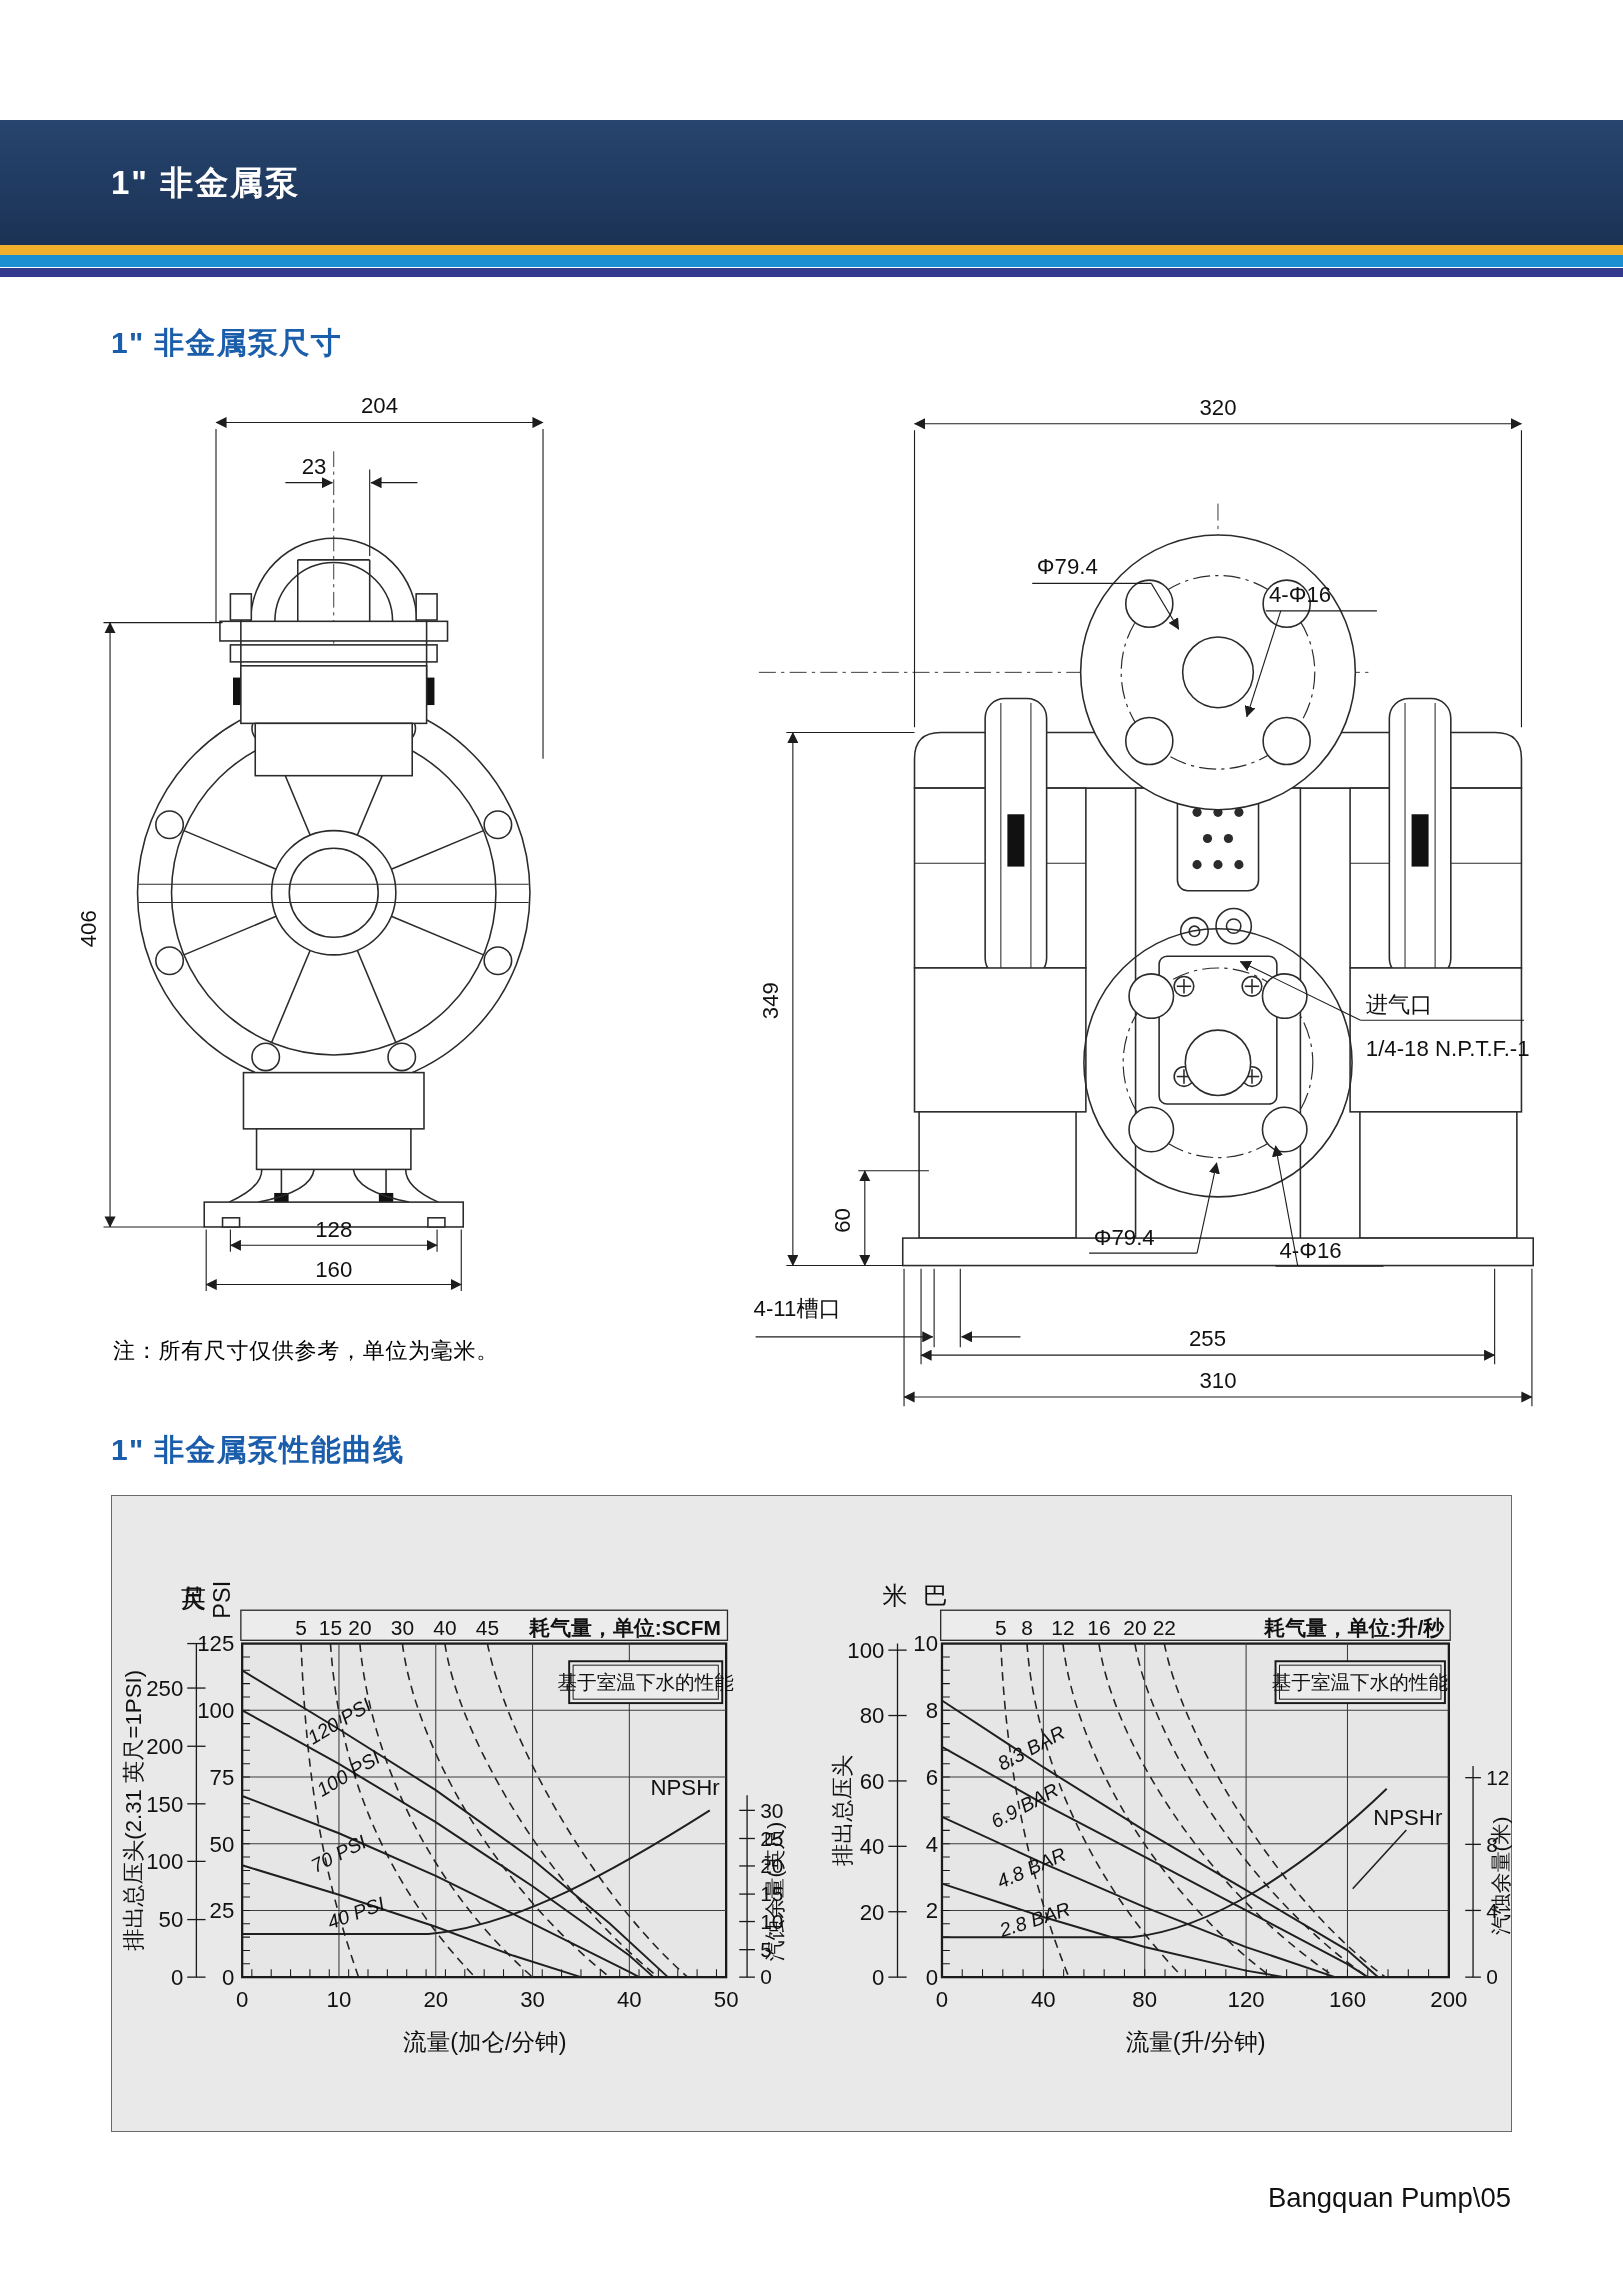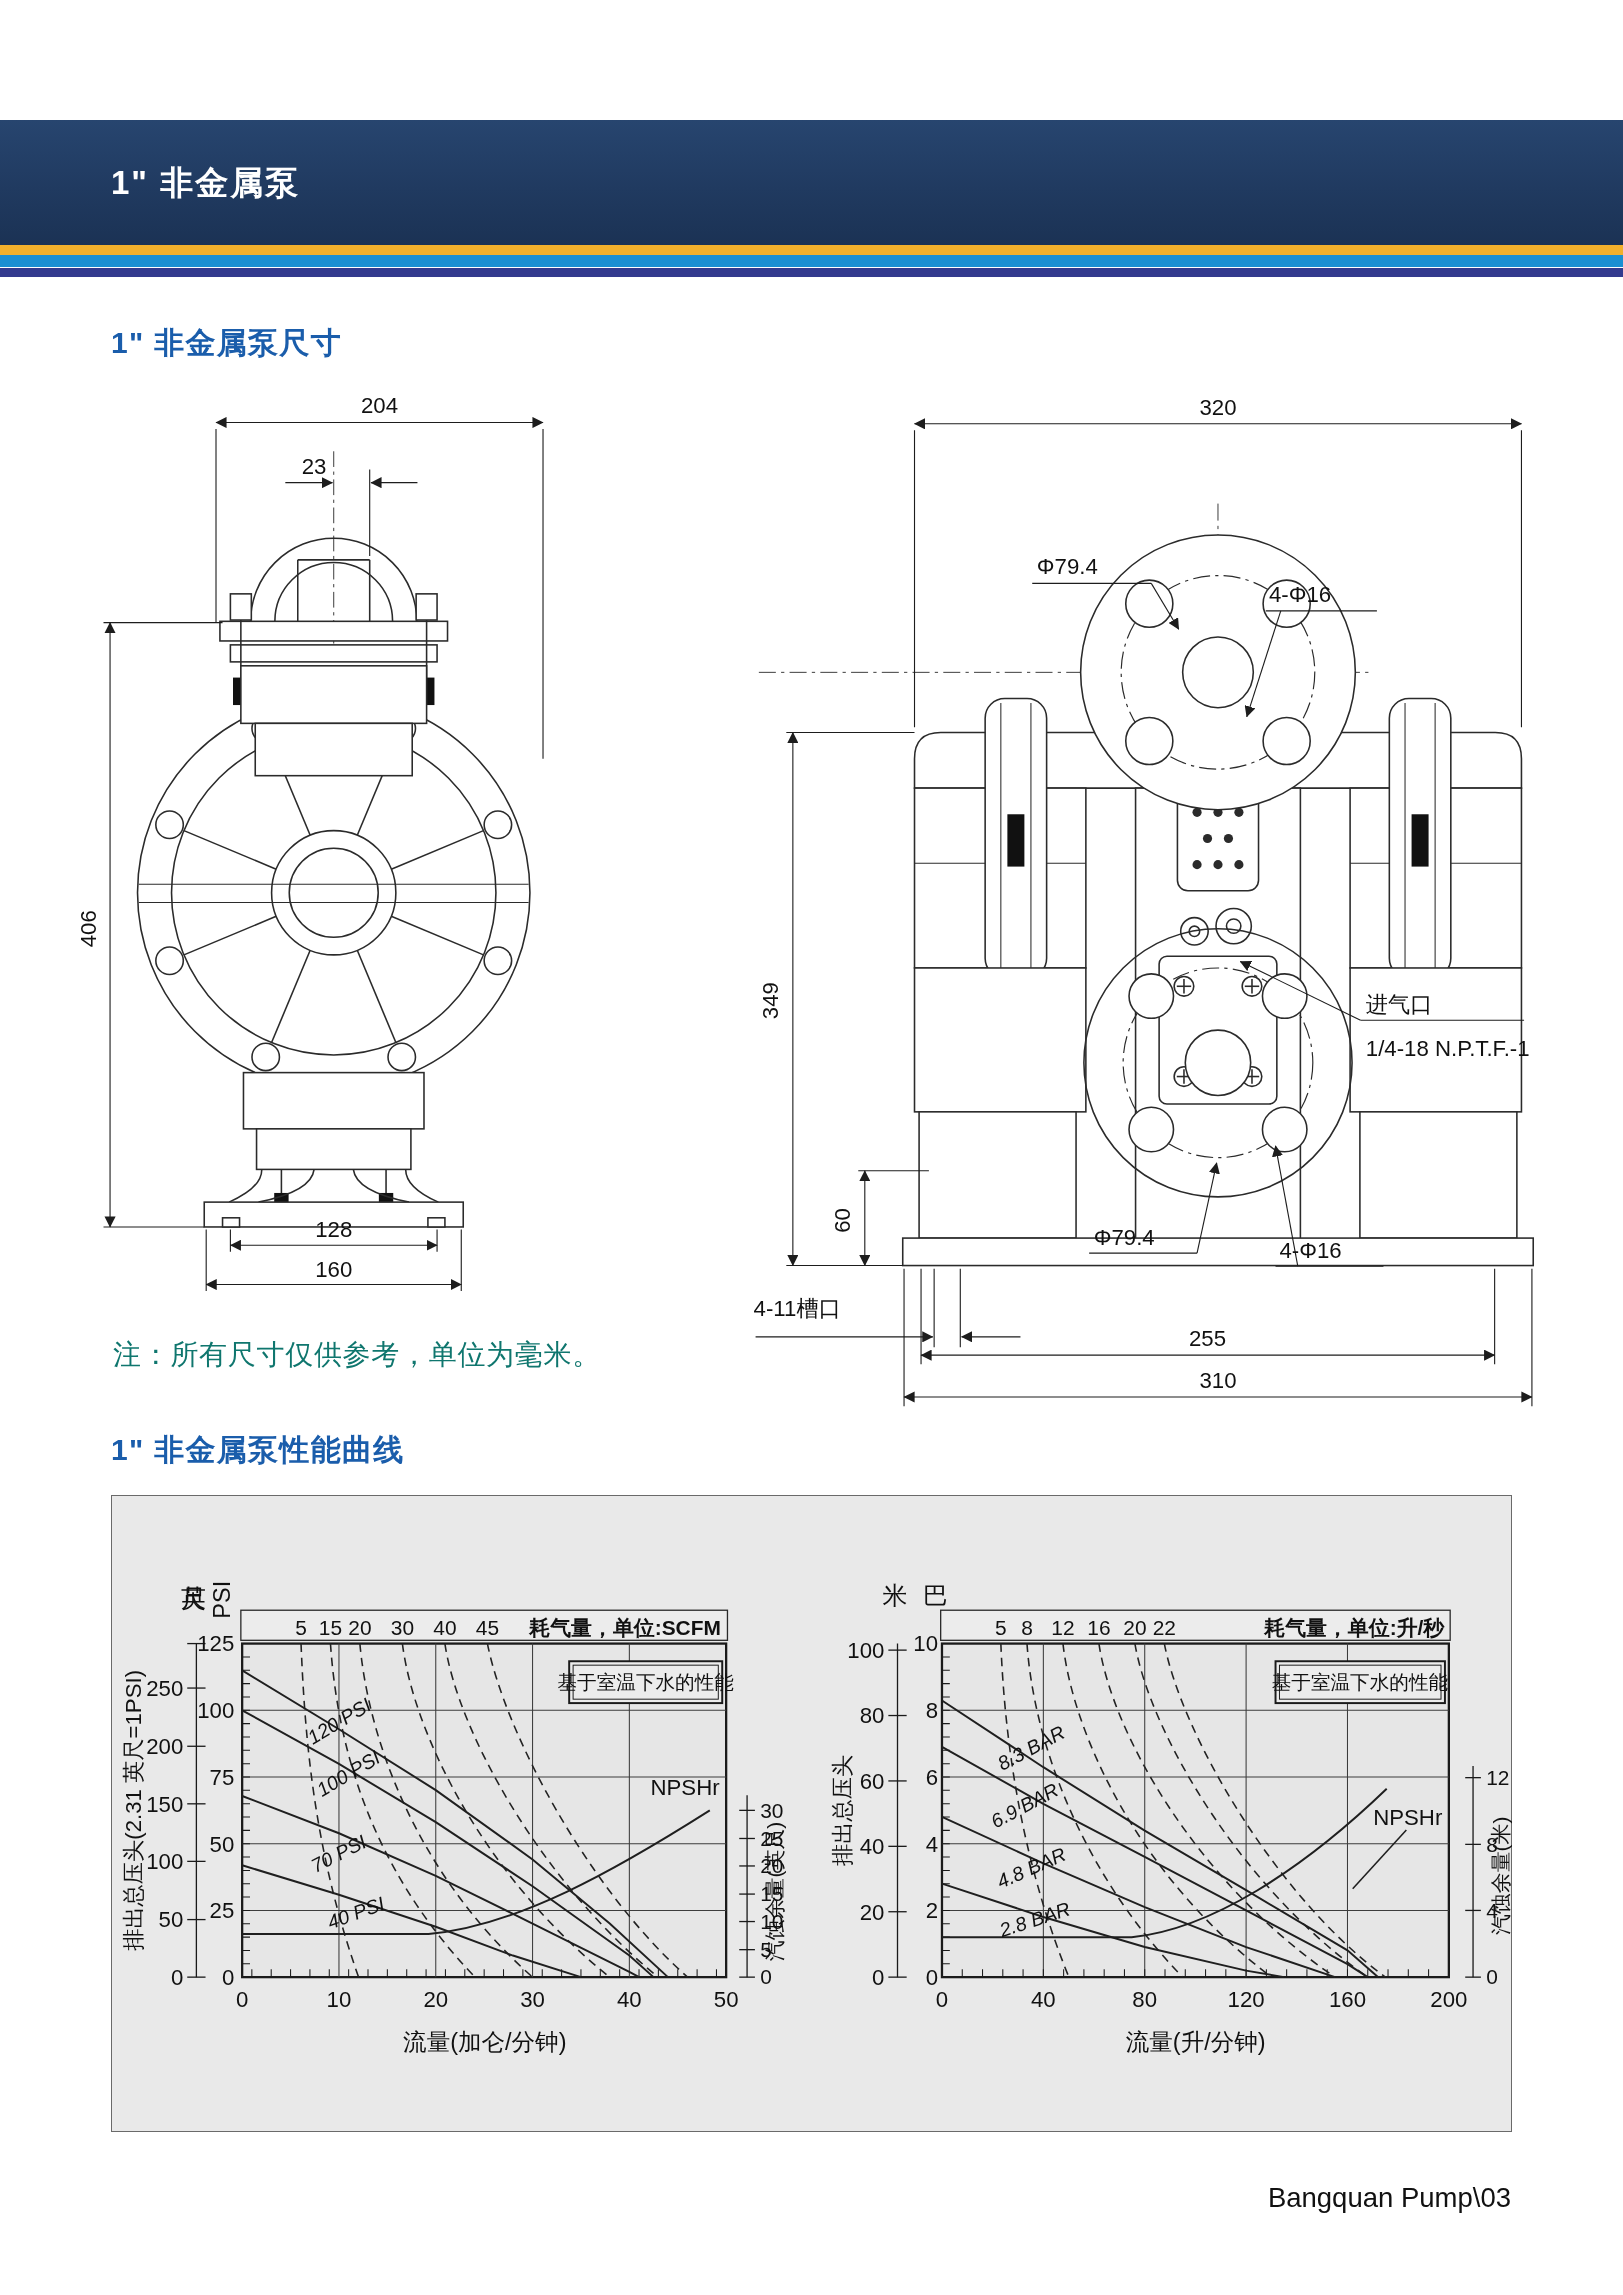--- a/index.html
+++ b/index.html
@@ -6,21 +6,21 @@
   .page{position:relative;width:1623px;height:2295px;background:#ffffff;overflow:hidden;
         font-family:"Liberation Sans",sans-serif;color:#111;}
   .hdr{position:absolute;left:0;top:120px;width:1623px;height:126px;
        background:linear-gradient(180deg,#27456f 0%,#203a60 55%,#1b3254 100%);
        display:flex;align-items:center;}
   .hdr-title{margin-left:111px;font-size:33px;font-weight:bold;color:#ffffff;letter-spacing:2px;}
   .stripe-y{position:absolute;left:0;top:245px;width:1623px;height:9.8px;background:#f2b02c;}
   .stripe-b{position:absolute;left:0;top:255px;width:1623px;height:12.4px;background:#1b8fd2;}
   .stripe-i{position:absolute;left:0;top:268px;width:1623px;height:8.5px;background:#333a8e;}
   .sec-title{position:absolute;left:111px;font-size:30px;font-weight:bold;color:#1a5dab;letter-spacing:1.3px;}
-  .note{position:absolute;left:113px;top:1336px;font-size:28px;color:#0f766e;letter-spacing:0.7px;}
+  .note{position:absolute;left:113px;top:1336px;font-size:22px;color:#000000;letter-spacing:0.7px;}
   .panel{position:absolute;left:111px;top:1495px;width:1401px;height:637px;
          background:#e9e9e9;border:1.3px solid #6a6a6a;box-sizing:border-box;}
   .footer{position:absolute;right:112px;top:2182px;font-size:27.5px;color:#111;}
   .vlabel{position:absolute;writing-mode:vertical-rl;text-orientation:upright;
           font-size:25px;color:#111;letter-spacing:2.6px;}
   svg.overlay{position:absolute;left:0;top:0;}
   svg text{font-family:"Liberation Sans",sans-serif;fill:#111;}
 </style>
 </head>
 <body>
@@ -35,21 +35,21 @@
   <div class="stripe-i"></div>
 
   <div class="sec-title" style="top:323px;">1" 非金属泵尺寸</div>
   <div class="note">注：所有尺寸仅供参考，单位为毫米。</div>
   <div class="sec-title" style="top:1430px;">1" 非金属泵性能曲线</div>
 
   <div class="panel"></div>
 
   <div class="vlabel" style="left:178px;top:1565px;">英尺</div>
 
-  <div class="footer">Bangquan Pump\03</div>
+  <div class="footer">Bangquan Pump\05</div>
 
   <svg class="overlay" width="1623" height="2295" viewBox="0 0 2481 3509">
     <defs>
       <marker id="ar" viewBox="0 0 10 10" refX="9.5" refY="5" markerWidth="10" markerHeight="10" orient="auto-start-reverse">
         <path d="M0 0L10 5 0 10z" fill="#1d1d1d"></path>
       </marker>
     </defs>
 
     <g stroke="#2b2b2b" stroke-width="2.4" fill="none">
 

